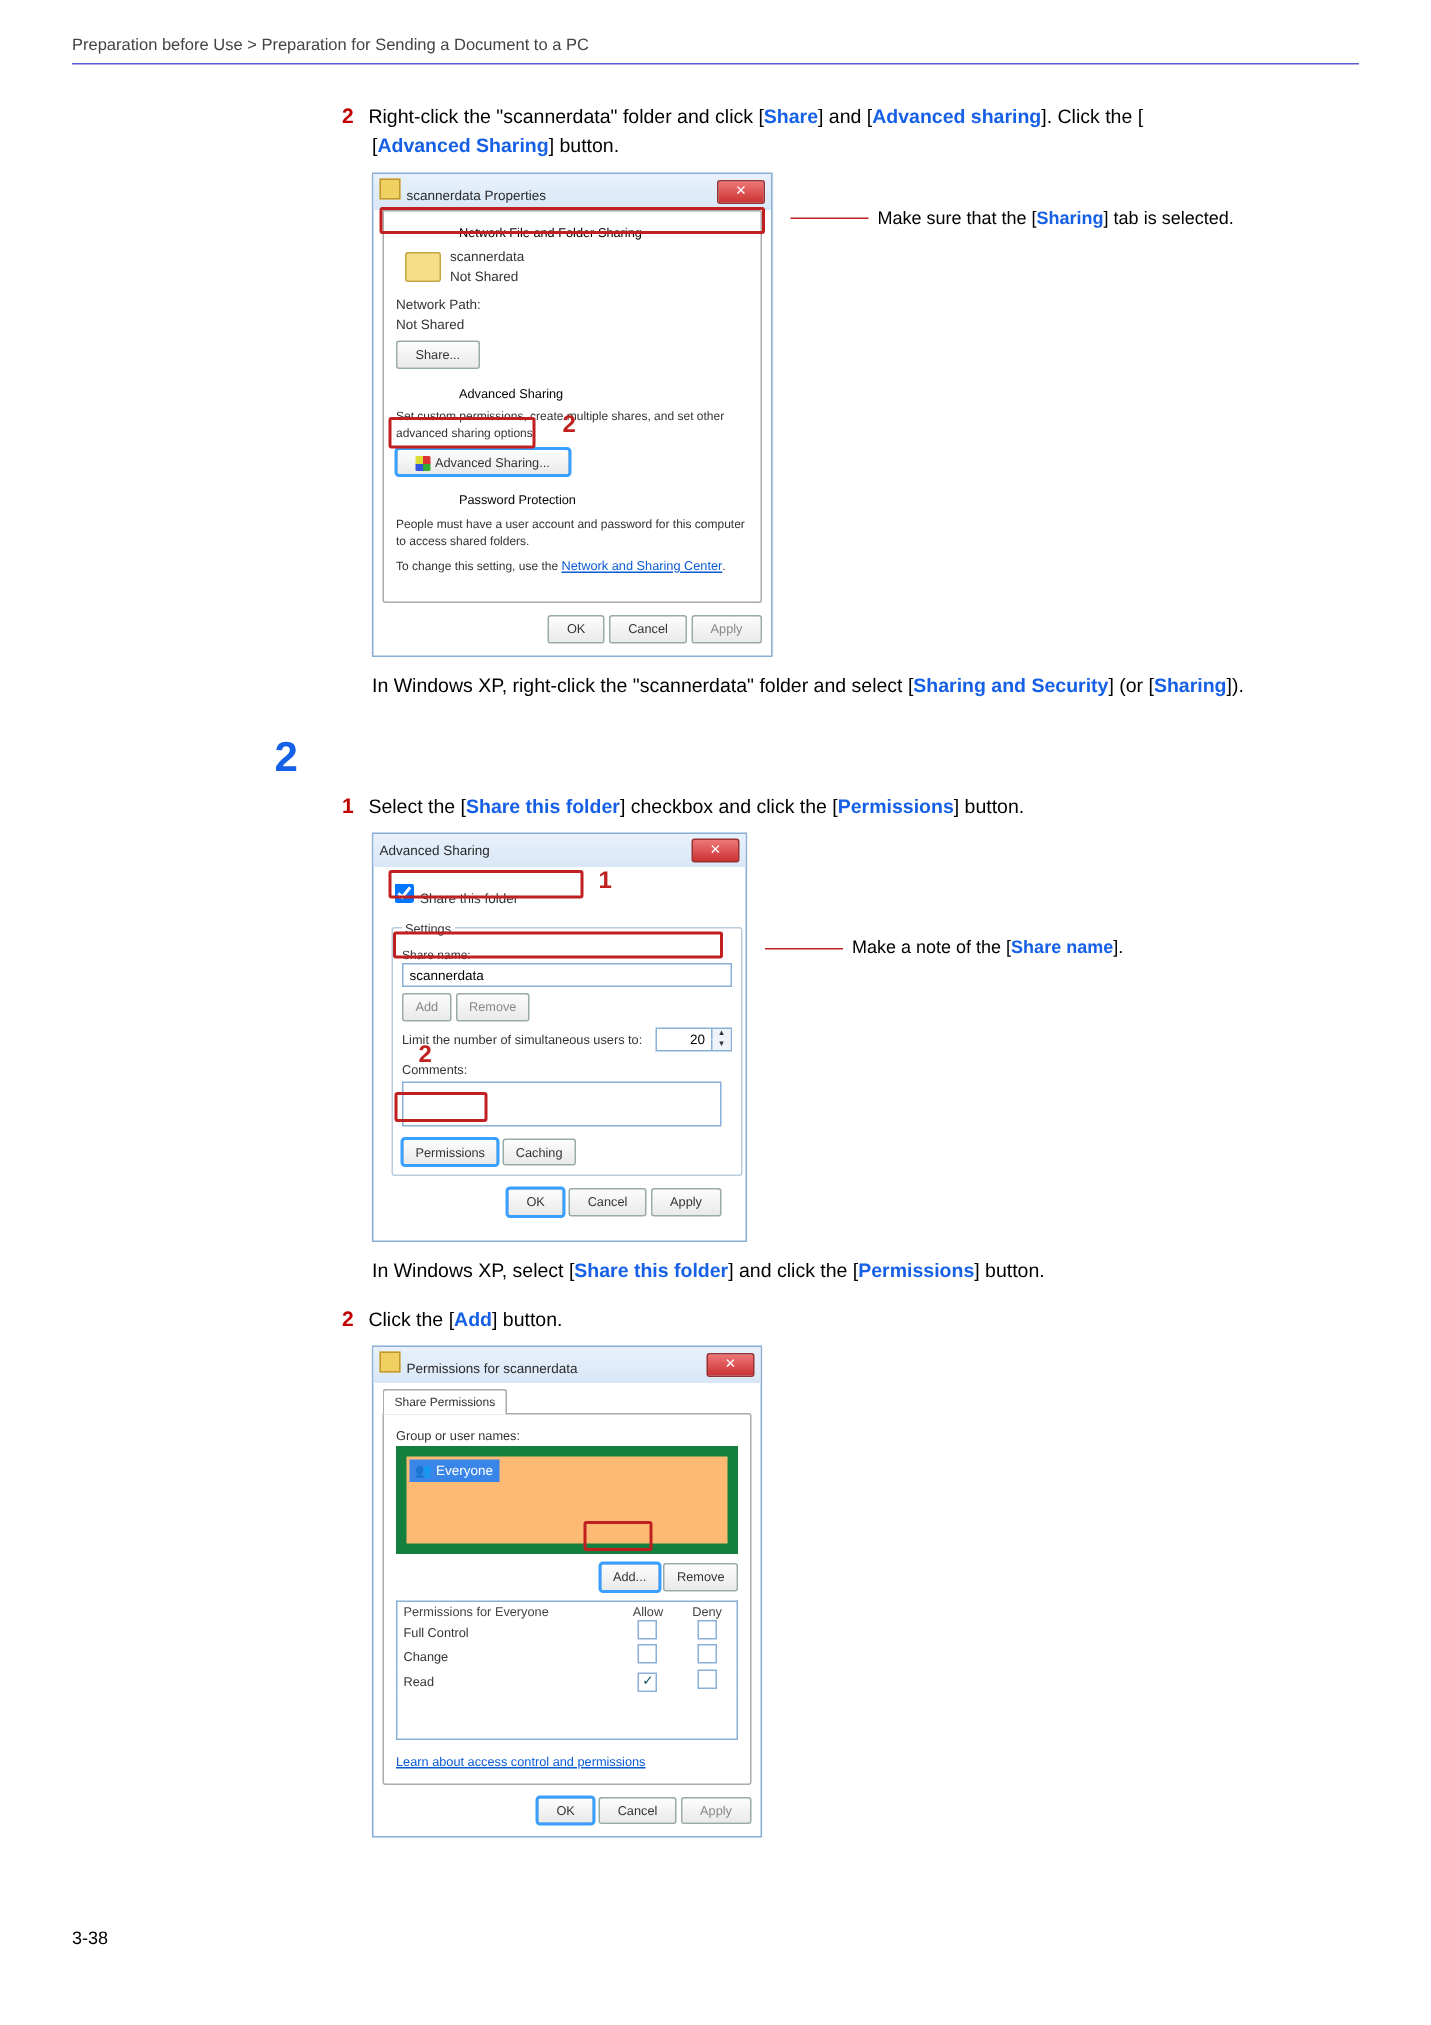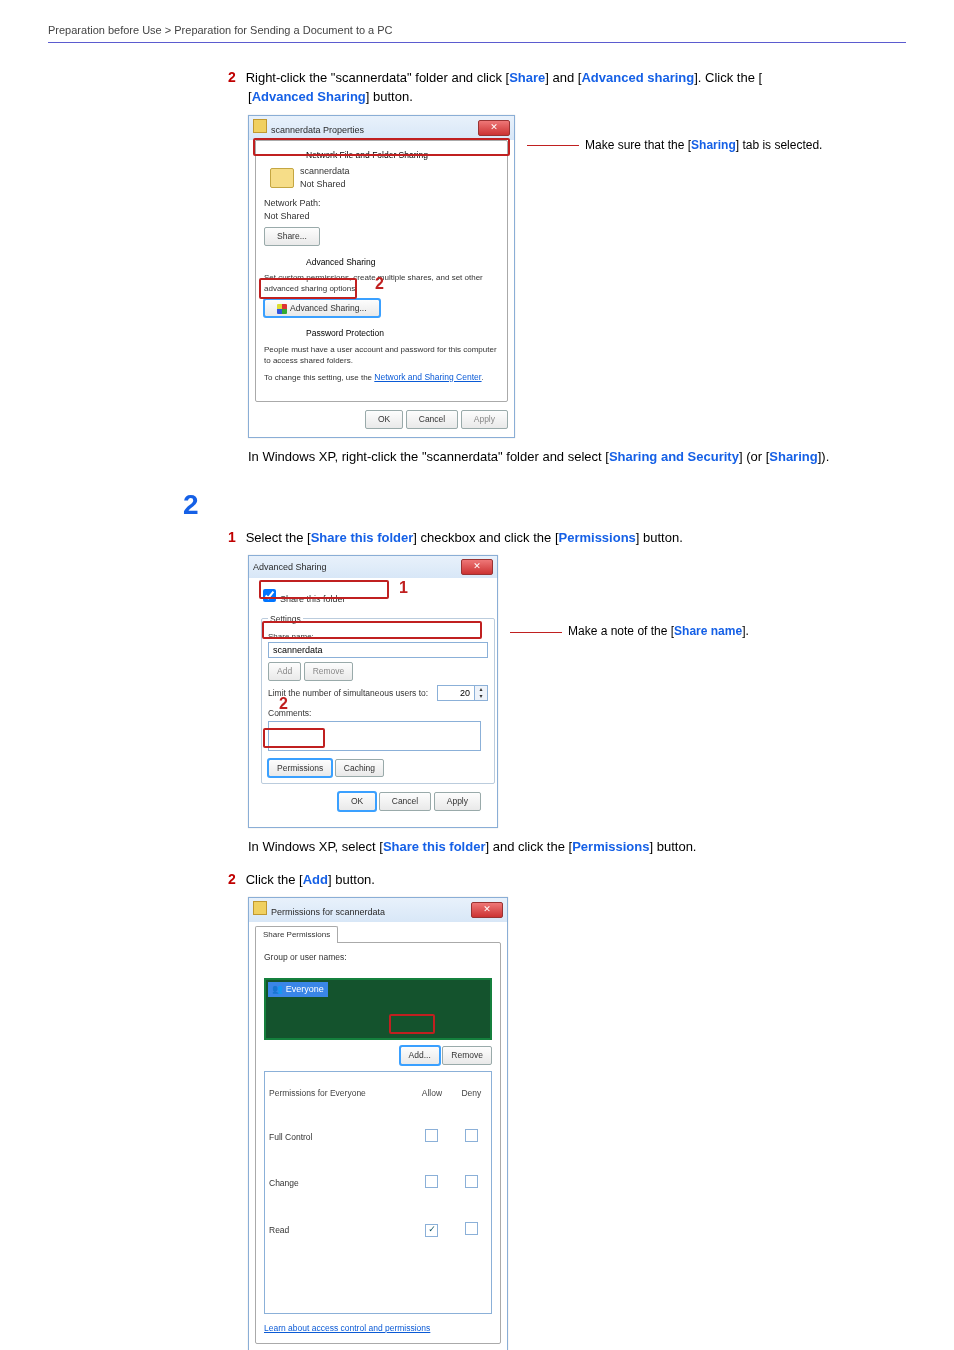--- a/index.html
+++ b/index.html
@@ -215,41 +215,41 @@
   .commentbox {
     border: 1px solid #8bb0d8;
     height: 28px;
     width: 96%;
     margin-top: 2px;
   }
   .wbtn.sm { padding: 2px 8px; }
 
   
   .perm .listbox {
-    border: 2px solid #15803d;
+    border: 7px solid #15803d;
     height: 58px;
-    background: #14532d;
+    background: #fdba74;
     font-size: 9px;
   }
   .perm .listbox .sel {
     background: #3a86e8;
     color: #fff;
     padding: 1px 4px;
     display: inline-block;
     margin: 2px;
   }
   .perm table.ptab {
     width: 100%;
     border: 1px solid #8bb0d8;
     border-collapse: collapse;
     font-size: 8.5px;
     margin-top: 6px;
   }
   .perm table.ptab th, .perm table.ptab td {
-    padding: 15px 4px;
+    padding: 0 4px;
     text-align: left;
   }
   .perm table.ptab th.c, .perm table.ptab td.c { text-align: center; }
   .perm .cb {
     width: 11px; height: 11px; border: 1px solid #8bb0d8; display: inline-block; background: #fff;
     font-size: 9px; line-height: 9px; text-align: center; color: #156;
   }
   .perm .hdrrow td { color:#444; }
   .muted { color:#888; }
 
@@ -418,21 +418,21 @@
     <div class="figure-row">
       <div class="win perm rel" style="width:258px;">
         <div class="titlebar">
           <span><span class="ticon" style="background:#f0d060;"></span><span class="t">Permissions for scannerdata</span></span>
           <span class="closex">✕</span>
         </div>
         <div class="tabs">
           <div class="tab active">Share Permissions</div>
         </div>
         <div class="body-area">
-          <div style="font-size:8.5px; margin-bottom:15px;">Group or user names:</div>
+          <div style="font-size:8.5px; margin-bottom:1px;">Group or user names:</div>
           <div class="listbox">
             <span class="sel">👥 <span>Everyone</span></span>
           </div>
           <div style="text-align:right; margin-top:6px;">
             <span class="wbtn sm hl">Add...</span>
             <span class="wbtn sm">Remove</span>
           </div>
           <table class="ptab">
             <tbody>
                 <tr class="hdrrow">

